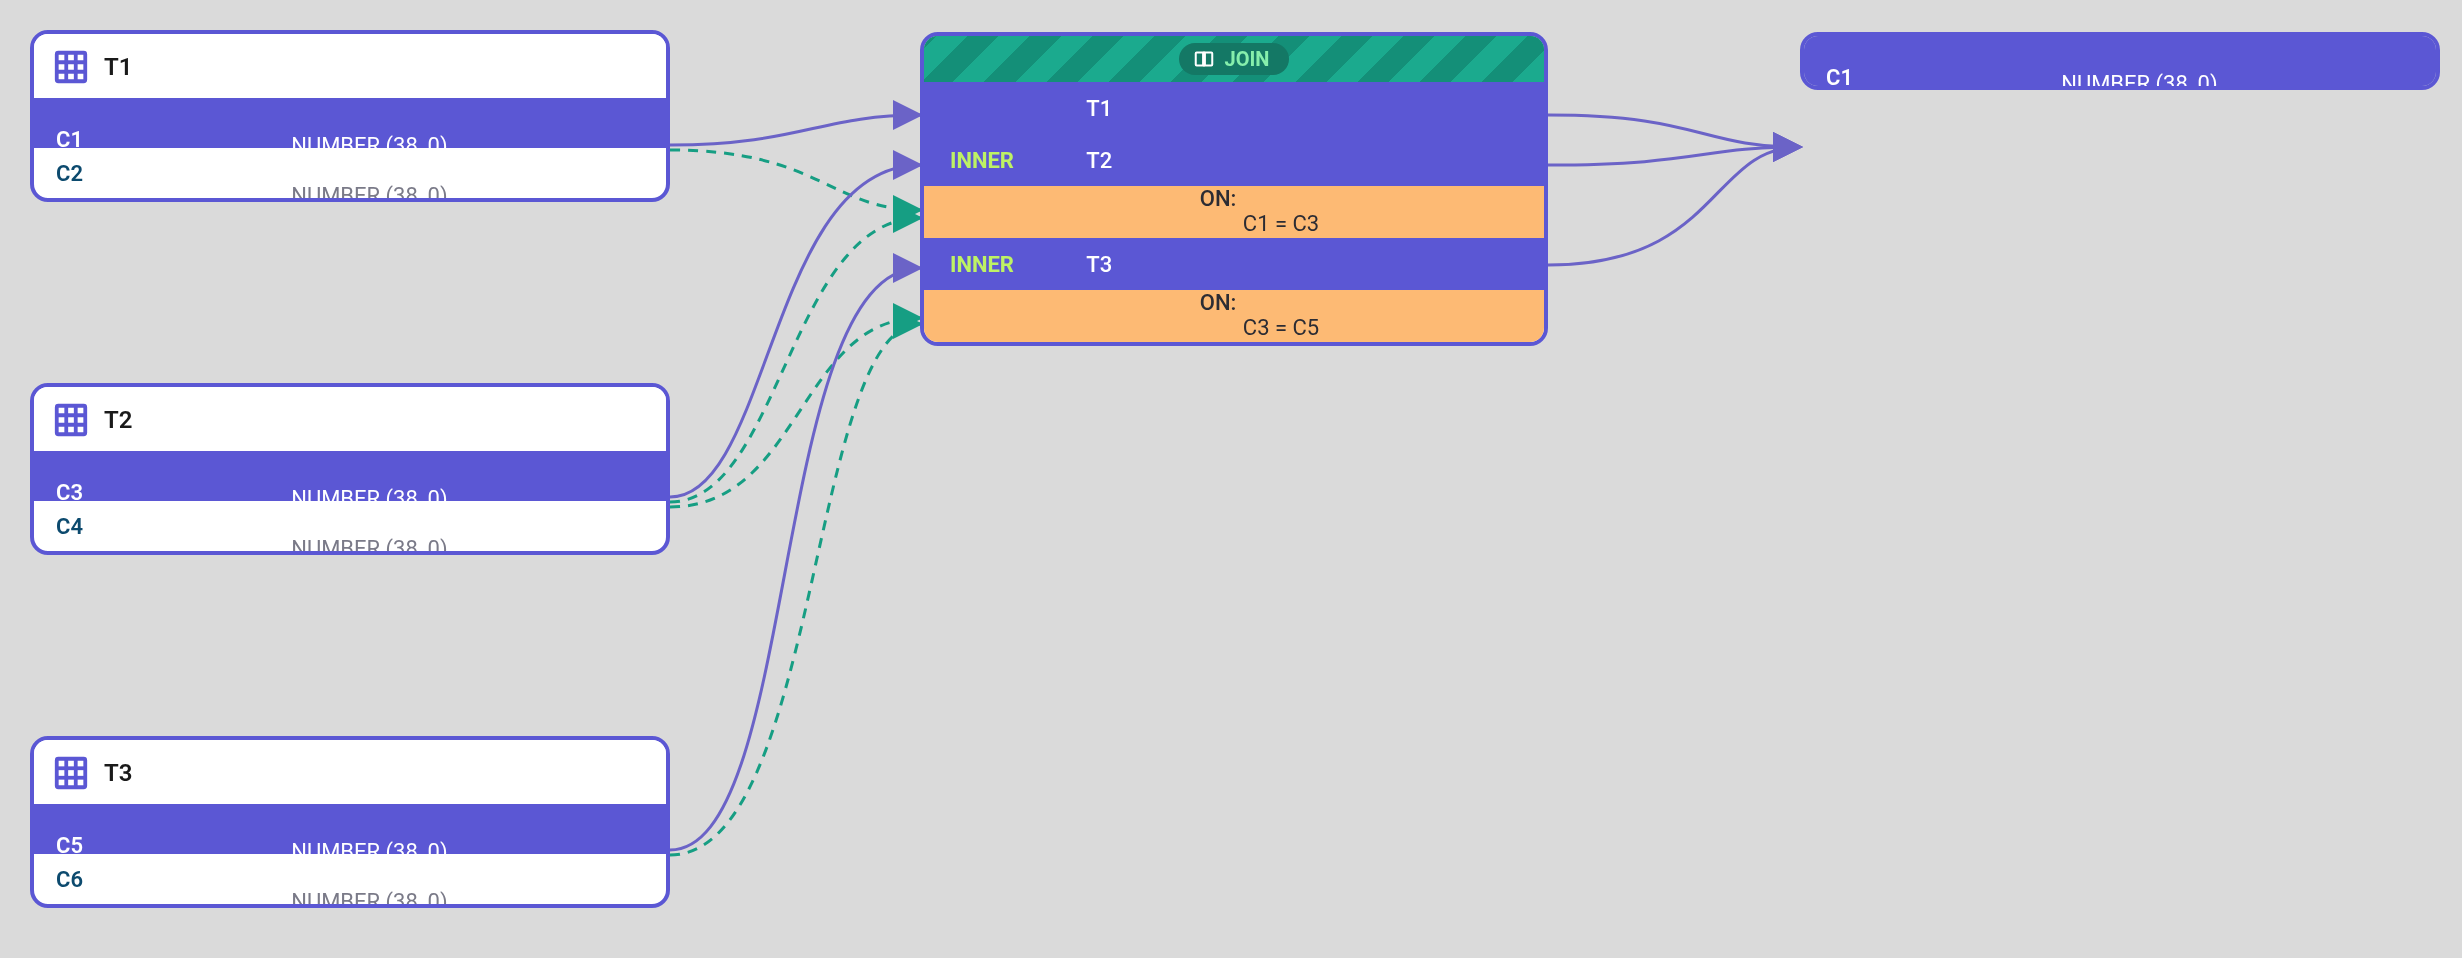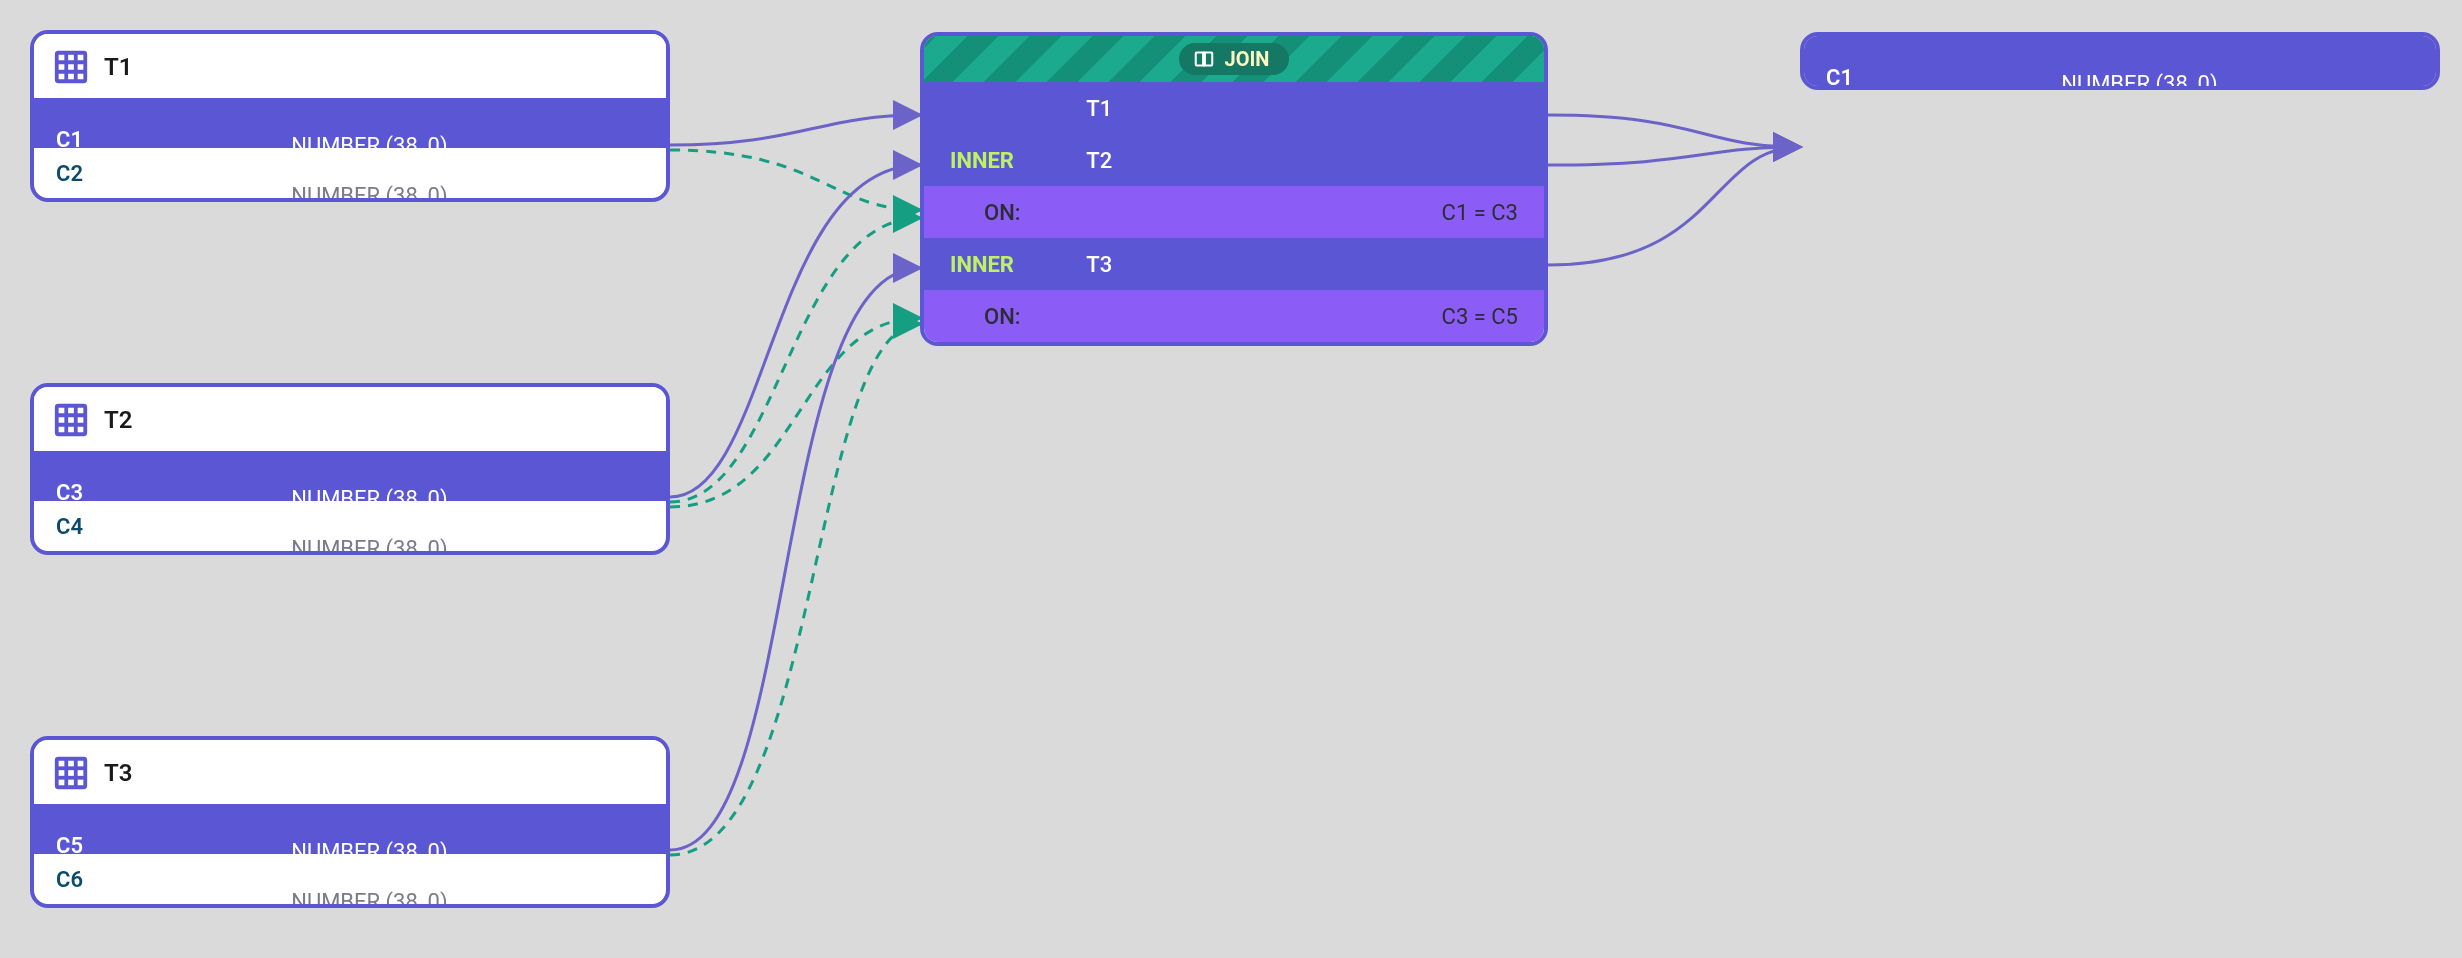--- a/index.html
+++ b/index.html
@@ -95,21 +95,21 @@
     background: repeating-linear-gradient(
       -45deg,
       #1BAA8E 0 22px,
       #148F78 22px 44px
     );
   }
   .join-pill {
     position: relative;
     z-index: 1;
     background: #147865;
-    color: #fef9c3;
+    color: #86efac;
     border-radius: 18px;
     padding: 4px 20px 4px 14px;
     font-size: 20px;
     font-weight: 700;
     display: flex;
     align-items: center;
     gap: 10px;
   }
   .join-pill .pill-icon svg { width:22px; height:22px; display:block; }
 
@@ -133,21 +133,22 @@
     width: 46%;
     font-weight:500;
   }
   .jrow .right {
     width: 30%;
     text-align: right;
     color: #2c2c33;
     font-weight:400;
   }
   .jrow.on {
-    background: #8b5cf6;
+    background: #fdba74;
+    flex-direction: column;
   }
   .jrow.on .left { color: #2c2c33; font-weight:500; padding-left:34px; }
   .jrow.on .mid { color: #2c2c33; }
   .jrow.on .right { color: #2c2c33; }
 
   
   .arrow-solid { fill: #6b63c7; }
   .arrow-dashed { fill: #169E83; }
 
 </style>

